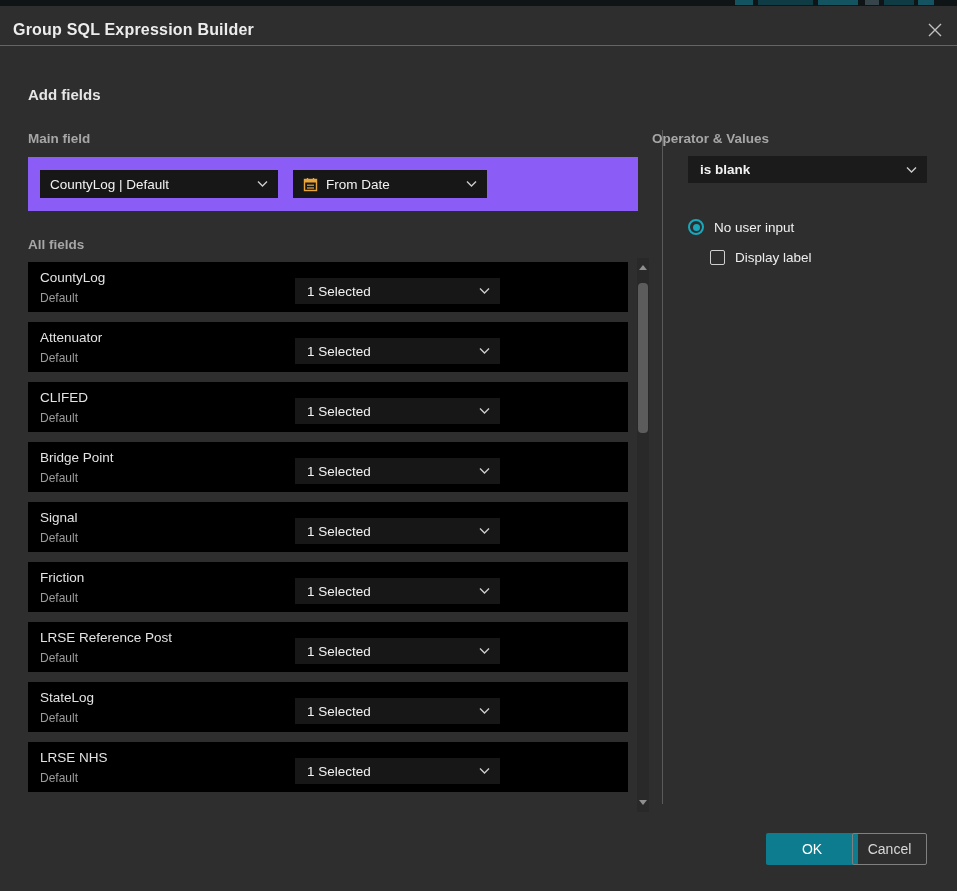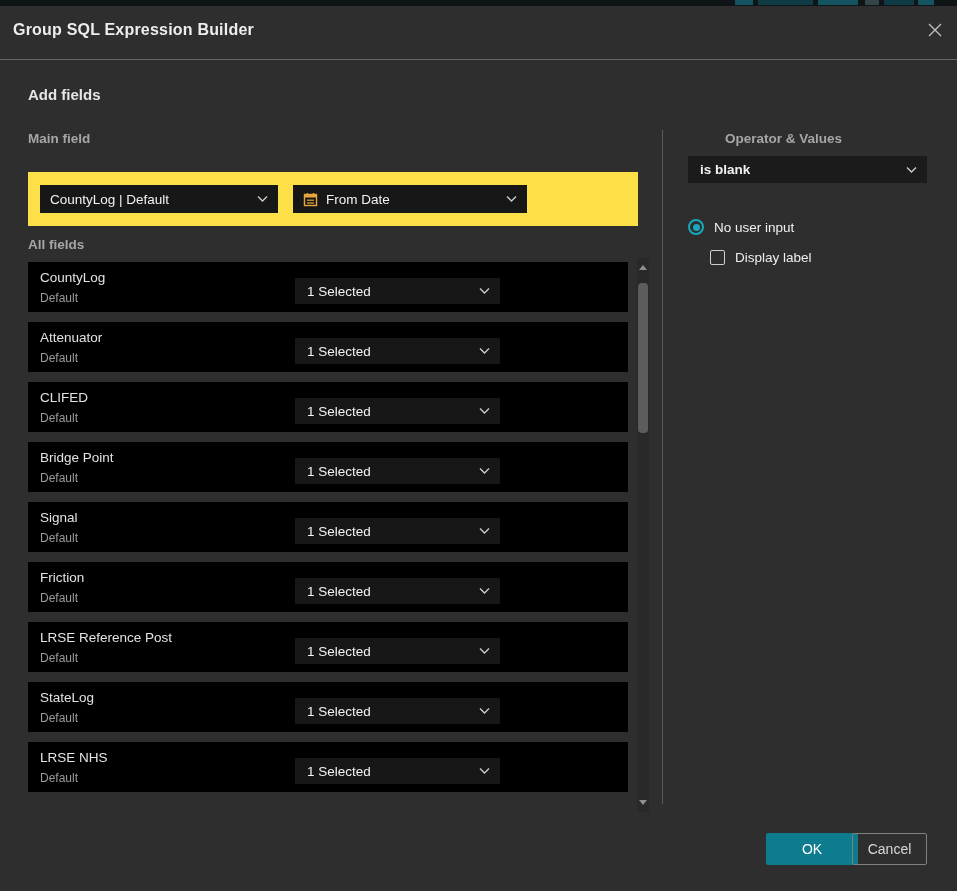--- a/index.html
+++ b/index.html
@@ -22,35 +22,35 @@
   .f1{ left:735px; width:18px; background:#145460; }
   .f2{ left:758px; width:55px; background:#0e3b44; }
   .f3{ left:818px; width:40px; background:#145460; }
   .f4{ left:865px; width:14px; background:#36454a; }
   .f5{ left:884px; width:30px; background:#0e3b44; }
   .f6{ left:918px; width:16px; background:#145460; }
 
   
   .dialog{ position:absolute; left:0; top:6px; width:957px; height:885px; background:#2e2e2e; }
 
-  .title-bar{ position:absolute; left:0; top:0; width:100%; height:54px; border-bottom:1px solid #646464;text-align:center; }
+  .title-bar{ position:absolute; left:0; top:0; width:100%; height:40px; border-bottom:1px solid #646464;text-align:center; }
   .title-bar .title{ position:absolute; left:13px; top:0; line-height:48px; font-size:16px; font-weight:700; color:#ededed; letter-spacing:.2px; }
   .close-btn{ position:absolute; right:13px; top:15px; width:18px; height:18px; cursor:pointer; }
 
   .section-title{ position:absolute; font-size:15px; font-weight:700; color:#e6e6e6; }
   .group-label{ position:absolute; font-size:13.5px; font-weight:700; color:#a6a6a6; }
 
   
-  .main-panel{ position:absolute; left:28px; top:166px; width:610px; height:54px; background:#fde047; }
+  .main-panel{ position:absolute; left:28px; top:151px; width:610px; height:54px; background:#8b5cf6; }
 
   .select{ position:absolute; background:#171717; display:flex; align-items:center; cursor:pointer; }
   .select .sel-text{ font-size:13.5px; color:#f2f2f2; white-space:nowrap; overflow:hidden; }
   .select .chev{ position:absolute; right:10px; top:50%; transform:translateY(-50%); display:flex; }
   .sel-source{ left:12px; top:13px; width:238px; height:28px; padding-left:10px; }
-  .sel-field{ left:265px; top:13px; width:234px; height:28px; padding-left:10px; }
+  .sel-field{ left:265px; top:13px; width:194px; height:28px; padding-left:10px; }
   .sel-field .cal{ margin-right:8px; display:flex; }
   .sel-operator{ left:688px; top:150px; width:239px; height:27px; padding-left:12px; background:#1b1b1b; }
   .sel-operator .sel-text{ font-weight:600; }
 
   
   .row{ position:absolute; left:28px; width:600px; height:50px; background:#000000; }
   .row .fname{ position:absolute; left:12px; top:8px; font-size:13.5px; color:#e3e3e3; }
   .row .fsub{ position:absolute; left:12px; top:29px; font-size:12px; color:#9b9b9b; }
   .row .select{ left:267px; top:16px; width:205px; height:26px; padding-left:12px; }
 
@@ -246,21 +246,21 @@
   </div>
 
   <div class="scrollbar">
     <div class="sb-arrow sb-up"></div>
     <div class="sb-thumb"></div>
     <div class="sb-arrow sb-down"></div>
   </div>
 
   <div class="v-divider"></div>
 
-  <div class="group-label" style="left:725px; top:125px;">Operator &amp; Values</div>
+  <div class="group-label" style="left:652px; top:125px;">Operator &amp; Values</div>
 
   <div class="select sel-operator">
     <span class="sel-text">is blank</span>
     <span class="chev">
       <svg width="11" height="7" viewBox="0 0 11 7">
           <path d="M1 1 L5.5 5.5 L10 1" stroke="#cccccc" stroke-width="1.4" fill="none"></path>
         </svg>
     </span>
   </div>
 

